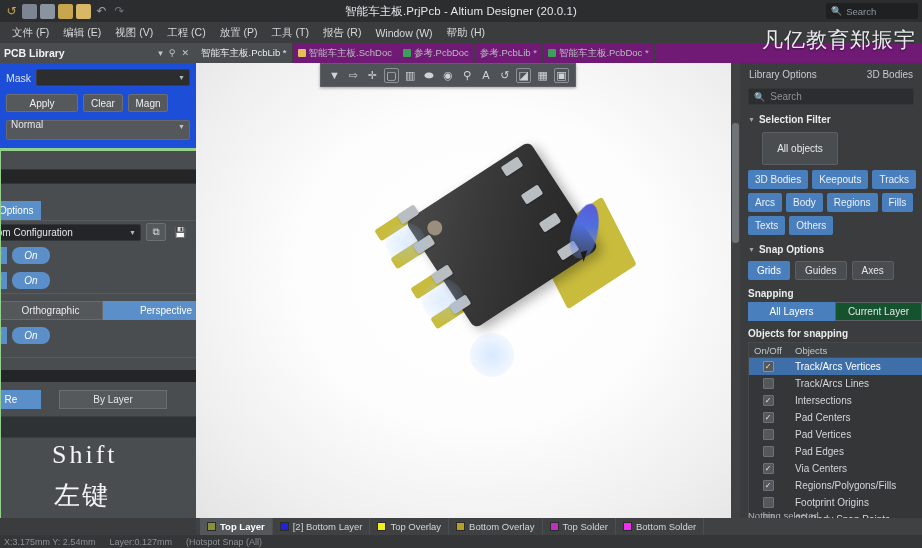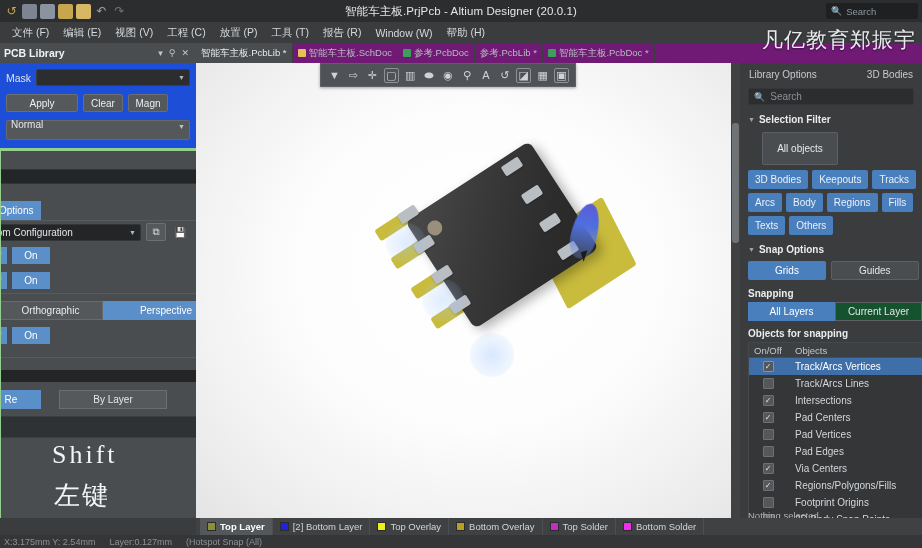--- a/index.html
+++ b/index.html
@@ -96,22 +96,22 @@
   .cfgsel{width:152px;height:17px;background:#232527;border:1px solid #333638;border-radius:2px;
     display:flex;align-items:center;padding:0 4px;margin-left:-12px;}
   .cfgsel .val{flex:1;font-size:10px;color:#e2e5e7;}
   .cfgsel .arw{font-size:7px;color:#b4b8bc;}
   .iconbtn{width:20px;height:18px;margin-left:5px;border:1px solid #6c7074;border-radius:2px;
     background:#56595c;display:flex;align-items:center;justify-content:center;font-size:10px;color:#d7dadd;}
   .iconbtn.flat{border-color:transparent;background:transparent;color:#9ca1a5;}
   .onrow{display:flex;align-items:center;height:25px;}
   .offb{width:14px;height:17px;background:#5b8fc9;border-radius:2px 0 0 2px;margin-left:-8px;
     font-size:9px;color:#fff;display:flex;align-items:center;justify-content:center;overflow:hidden;}
-  .onb{width:38px;height:17px;background:#5b8fc9;border-radius:0;margin-left:5px;
-    font-size:10px;color:#ffffff;display:flex;align-items:center;justify-content:center;}
+  .onb{width:38px;height:17px;background:#5b8fc9;border-radius:8px;margin-left:5px;
+    font-size:10px;color:#ffffff;display:flex;align-items:center;justify-content:center;font-style:italic;}
   .hint{flex:1;text-align:right;padding-right:22px;font-size:10px;color:#c3c7cb;}
   .projrow{display:flex;height:22px;margin-top:7px;}
   .pbtn{height:19px;display:flex;align-items:center;justify-content:center;font-size:10px;}
   .pbtn.ortho{width:105px;background:#55585b;border:1px solid #676b6f;color:#e8eaec;margin-left:-3px;}
   .pbtn.persp{width:126px;background:#5b8fc9;color:#ffffff;}
   .vc-sep2{height:1px;background:#585b5e;margin-top:9px;}
   .darkbar{height:12px;background:#232527;border-radius:3px;margin:12px 8px 0 -6px;}
   .rendrow{display:flex;align-items:center;height:22px;margin-top:6px;}
   .rbtn{height:19px;display:flex;align-items:center;justify-content:center;font-size:10px;}
   .rbtn.re{width:60px;background:#5b8fc9;color:#fff;margin-left:-20px;}
@@ -168,21 +168,21 @@
   .p-search .ph{font-size:10px;color:#8d9296;}
   .sect{margin-top:9px;padding-left:8px;display:flex;align-items:center;gap:4px;}
   .sect .car{font-size:7px;color:#9fa4a8;}
   .sect .st{font-size:10px;color:#e9ebed;font-weight:bold;}
   .allobj{margin:7px 0 0 22px;width:76px;height:33px;background:#4a4d50;border:1px solid #5c6064;
     border-radius:2px;font-size:10px;color:#e6e8ea;display:flex;align-items:center;justify-content:center;}
   .chips{margin:5px 0 0 8px;display:flex;flex-wrap:wrap;gap:4px;width:188px;}
   .chip{height:19px;background:#4a7fbd;border-radius:2px;font-size:10px;color:#e9f0f8;
     display:flex;align-items:center;justify-content:center;padding:0 7px;}
   .snaprow{margin:6px 0 0 8px;display:flex;gap:5px;}
-  .snapbtn{height:19px;padding:0 27px;font-size:10px;display:flex;align-items:center;justify-content:center;border-radius:2px;}
+  .snapbtn{height:19px;padding:0 9px;font-size:10px;display:flex;align-items:center;justify-content:center;border-radius:2px;}
   .snapbtn.on{background:#4a7fbd;color:#fff;}
   .snapbtn.off{background:#4a4d50;border:1px solid #5c6064;color:#e4e6e8;}
   .snaplbl{margin:8px 0 0 8px;font-size:10px;color:#e9ebed;font-weight:bold;}
   .layerrow{margin:3px 0 0 8px;display:flex;}
   .lbtn{height:19px;font-size:10px;display:flex;align-items:center;justify-content:center;}
   .lbtn.on{width:94px;background:#4a7fbd;color:#fff;}
   .lbtn.off{width:94px;background:#14532d;border:1px solid #5c6064;color:#e4e6e8;}
   .objlbl{margin:7px 0 0 8px;font-size:10px;color:#e9ebed;font-weight:bold;}
   .objtbl{margin:3px 0 0 8px;width:180px;background:#343638;border:1px solid #45484a;}
   .objhdr{display:flex;height:15px;align-items:center;background:#3d4042;border-bottom:1px solid #4a4d4f;}

